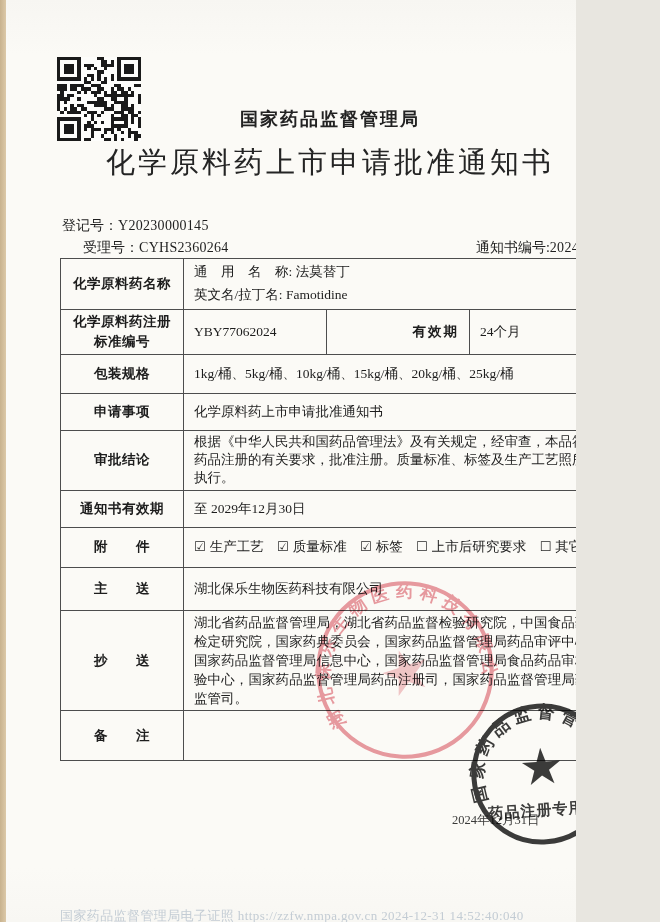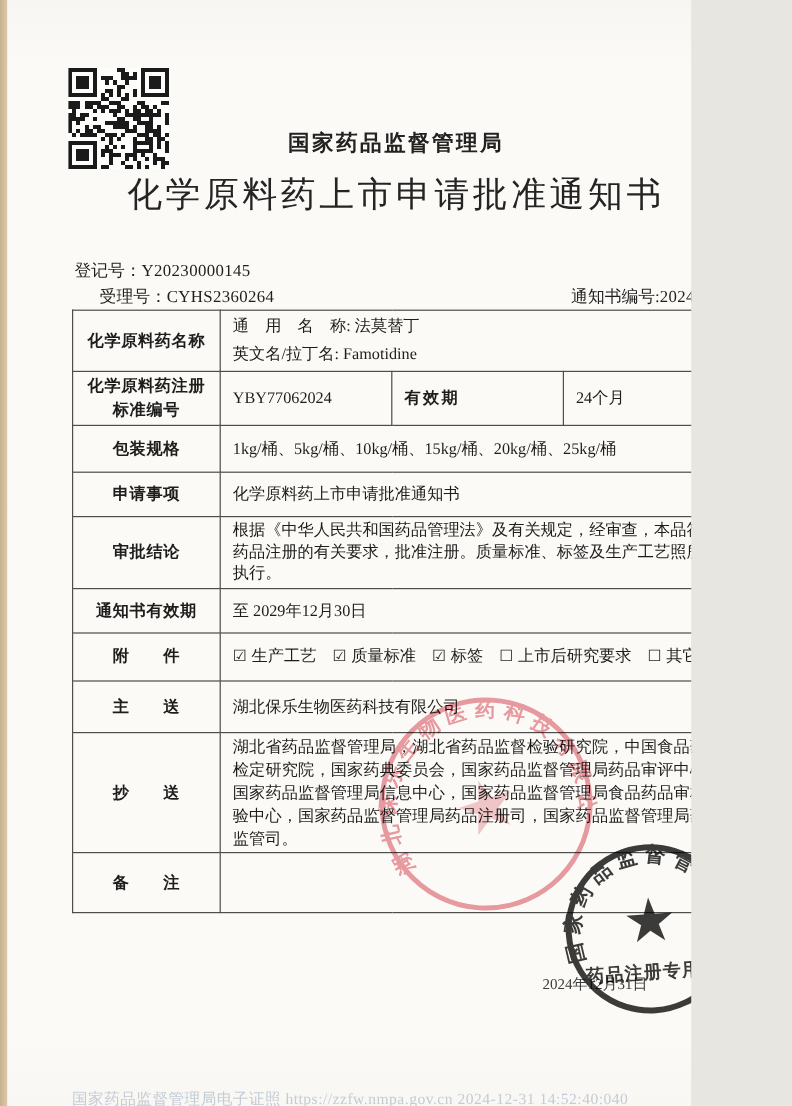--- a/index.html
+++ b/index.html
@@ -42,21 +42,21 @@
   }
   td.lbl{
     width:102px;text-align:center;font-weight:bold;font-size:13.5px;
     padding:2px 3px;letter-spacing:.5px;
   }
   .r1{height:50px}.r2{height:45px}.r3{height:39px}.r4{height:37px}
   .r5{height:44px}.r6{height:55px}.r7{height:37px}.r8{height:40px}
   .r9{height:43px}.r10{height:77px}.r11{height:50px}
   .two-line div{line-height:1.7;}
   .w-c2{width:152px}.w-c3{width:113px}
-  td.c-center{text-align:left;font-weight:bold;letter-spacing:2px;}
+  td.c-center{text-align:right;font-weight:bold;letter-spacing:2px;}
   .attach-item{margin-right:10px;white-space:nowrap;}
   .attach-box{font-family:"DejaVu Sans",sans-serif;font-size:13px;margin-right:4px;color:#2a2a2a;}
   .cc-text{line-height:1.42;display:block;text-align:justify;}
   .seal{position:absolute;mix-blend-mode:multiply;pointer-events:none;}
   .seal-company{left:303px;top:568px;width:204px;height:204px;opacity:.62;transform:rotate(-18deg);}
   .seal-registry{left:460px;top:694px;width:164px;height:164px;transform:rotate(-4deg);opacity:.92;}
   .seal-date{
     position:absolute;left:452px;top:812px;width:116px;text-align:left;
     font-size:12.5px;color:#3c3c3c;mix-blend-mode:multiply;
   }

